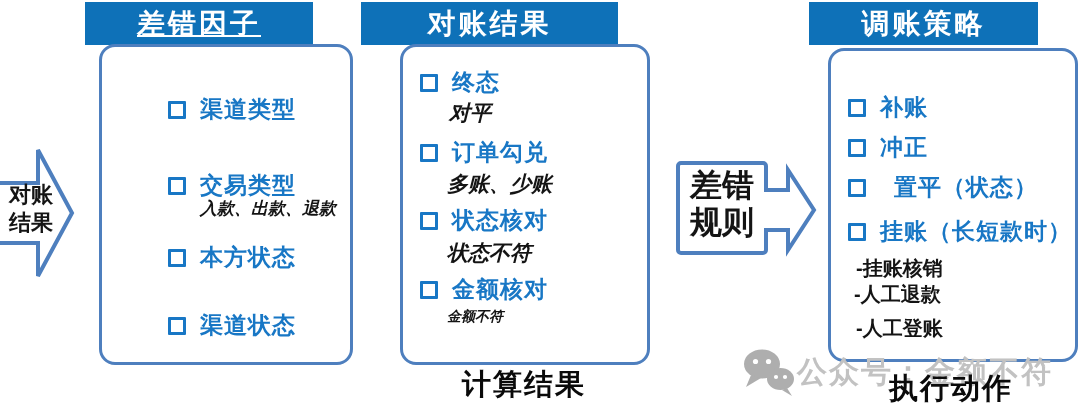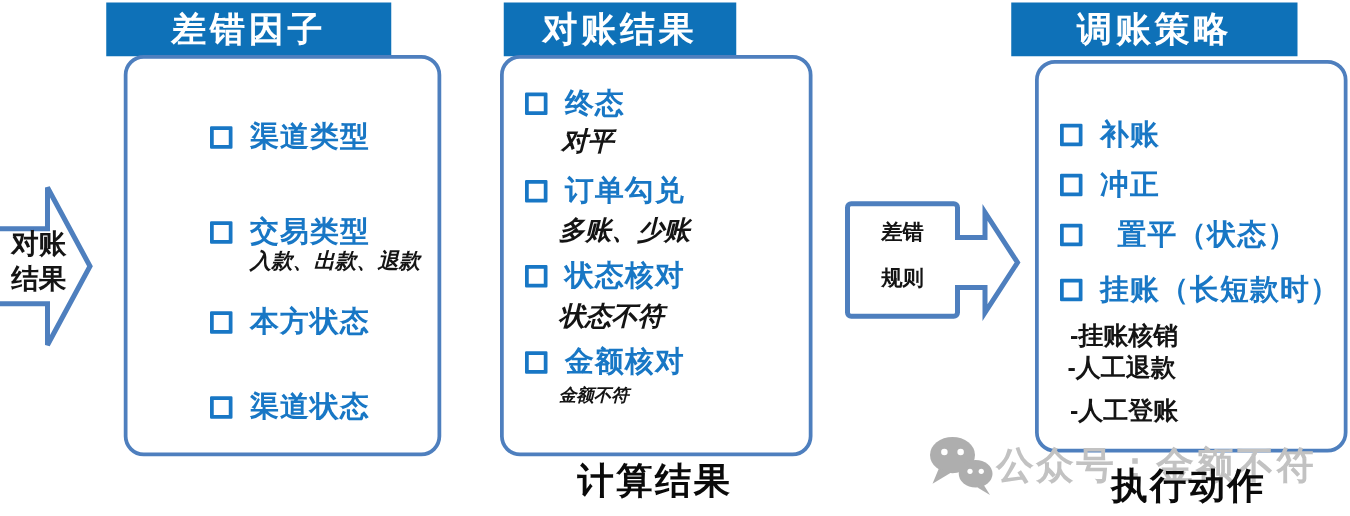--- a/index.html
+++ b/index.html
@@ -43,21 +43,21 @@
 <div id="stage">
 
   <svg style="left:0;top:145px;z-index:2;" width="80" height="135" viewBox="0 0 80 135">
     <path d="M0,38 L38,38 L38,5 L72,68 L38,131 L38,98 L0,98" fill="#ffffff" stroke="#4e7fbe" stroke-width="4" stroke-linejoin="miter"></path>
   </svg>
   <div class="arrow-text" style="left:2px;top:181px;width:58px;font-size:22px;line-height:28px;">
     <span style="display:block;">对账</span>
     <span style="display:block;">结果</span>
   </div>
 
-  <div class="banner" style="left:85px;width:228px;">
+  <div class="banner" style="left:85px;width:228px;text-decoration:underline;">
     <span>差错因子</span>
   </div>
   <div class="panel" style="left:99px;top:44px;width:248px;height:315px;"></div>
 
   <div class="row" style="left:168px;top:94px;z-index:3;">
     <span class="cb"></span>
     <span class="blue-label">渠道类型</span>
   </div>
   <div class="row" style="left:168px;top:170px;z-index:3;">
     <span class="cb"></span>
@@ -67,21 +67,21 @@
   <div class="row" style="left:168px;top:242px;z-index:3;">
     <span class="cb"></span>
     <span class="blue-label">本方状态</span>
   </div>
   <div class="row" style="left:168px;top:310px;z-index:3;">
     <span class="cb"></span>
     <span class="blue-label">渠道状态</span>
   </div>
 
 
-  <div class="banner" style="left:403px;width:186px;">
+  <div class="banner" style="left:361px;width:257px;">
     <span>对账结果</span>
   </div>
   <div class="panel" style="left:400px;top:44px;width:244px;height:315px;"></div>
 
   <div class="row" style="left:420px;top:67px;z-index:3;">
     <span class="cb"></span>
     <span class="blue-label">终态</span>
   </div>
   <div class="sub" style="left:449px;top:99px;font-size:21px;z-index:3;">对平</div>
 
@@ -102,21 +102,21 @@
     <span class="blue-label">金额核对</span>
   </div>
   <div class="sub" style="left:447px;top:308px;font-size:14px;z-index:3;">金额不符</div>
 
   <div class="footer-label" style="left:424px;top:365px;">计算结果</div>
 
   <svg style="left:670px;top:158px;z-index:2;" width="150" height="100" viewBox="0 0 150 100">
     <rect x="8" y="5" width="88" height="90" rx="3" fill="#ffffff" stroke="#4e7fbe" stroke-width="4"></rect>
     <path d="M94,32 L118,32 L118,12 L144,52 L118,92 L118,72 L94,72" fill="#ffffff" stroke="#4e7fbe" stroke-width="4"></path>
   </svg>
-  <div class="arrow-text" style="left:680px;top:167px;width:84px;font-size:17px;line-height:37px;">
+  <div class="arrow-text" style="left:680px;top:167px;width:84px;font-size:32px;line-height:37px;">
     <span style="display:block;">差错</span>
     <span style="display:block;">规则</span>
   </div>
 
   <div class="banner" style="left:809px;width:229px;">
     <span>调账策略</span>
   </div>
   <div class="panel" style="left:828px;top:48px;width:244px;height:308px;"></div>
 
   <div class="row" style="left:848px;top:92px;z-index:3;">

